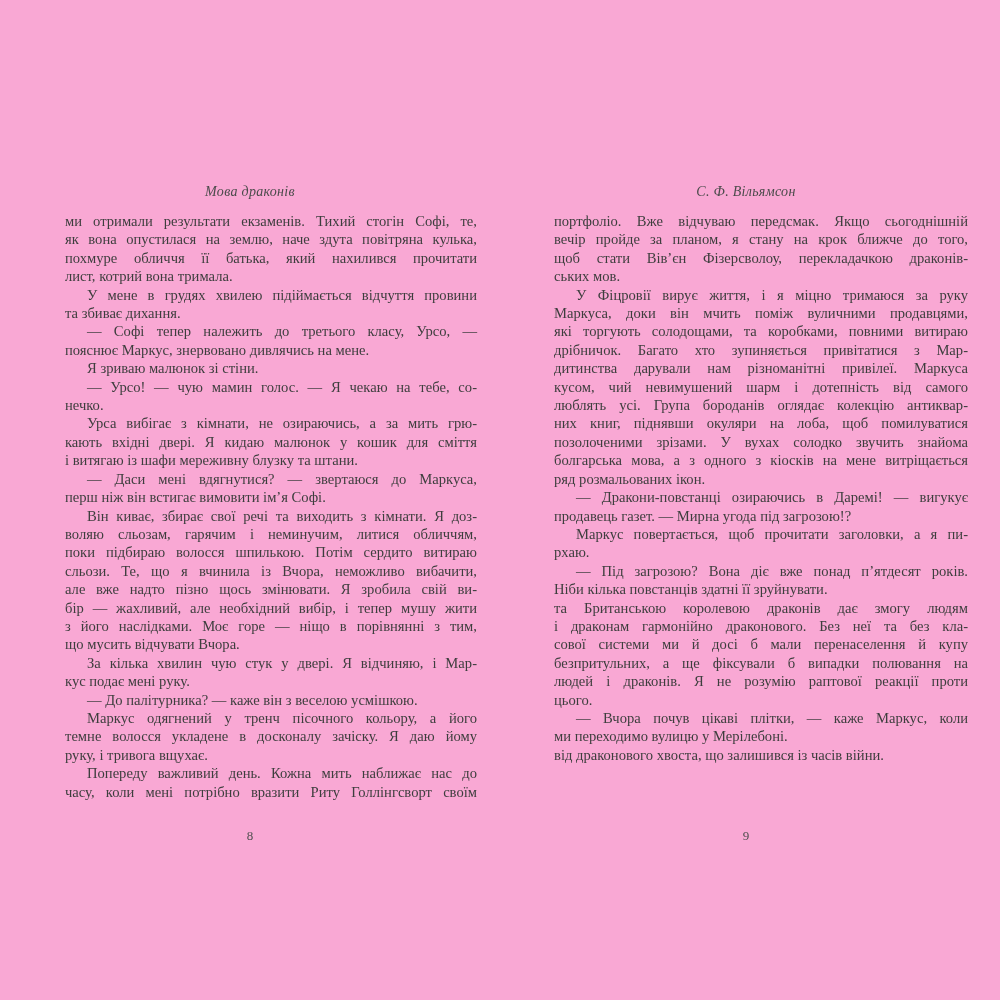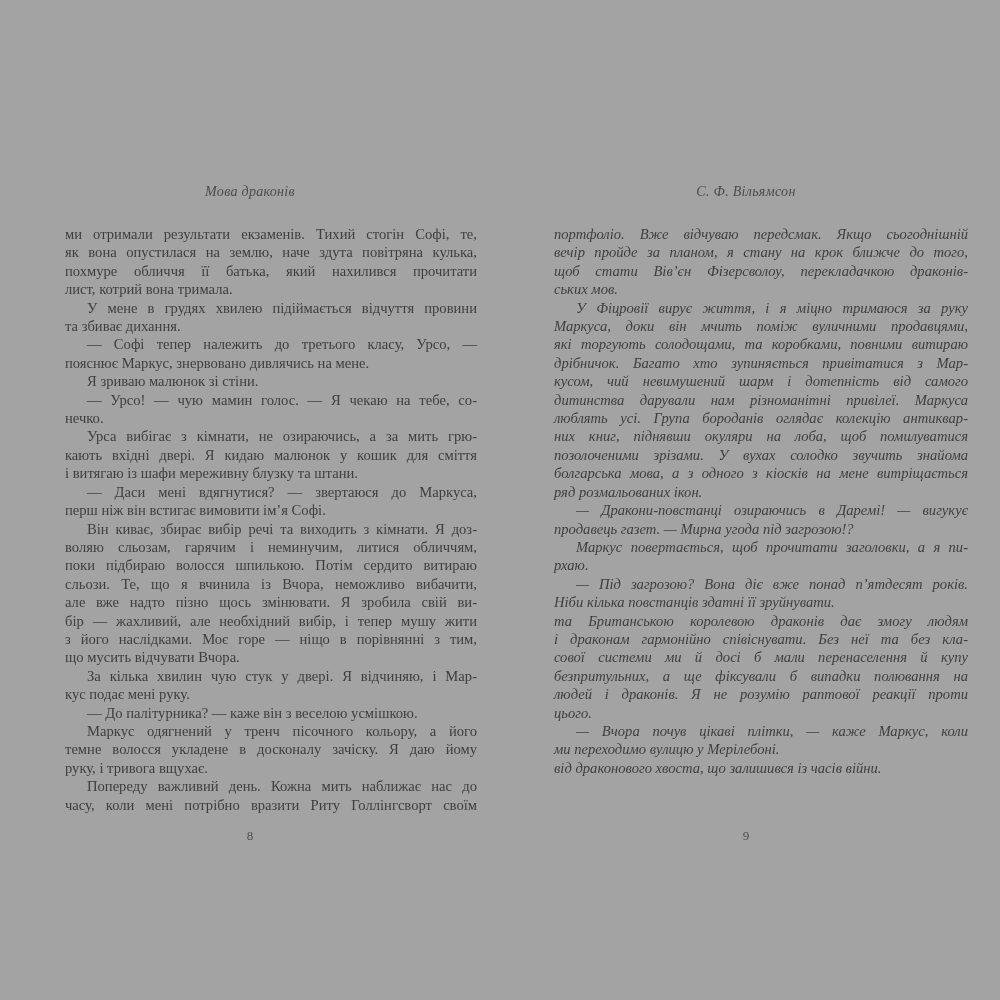--- a/index.html
+++ b/index.html
@@ -4,21 +4,21 @@
 <style>
   html, body {
     margin: 0;
     padding: 0;
     background: #ffffff;
   }
   #spread {
     position: relative;
     width: 1000px;
     height: 1000px;
-    background: #a3a3a3;
+    background: #f9a8d4;
     overflow: hidden;
     font-family: "Liberation Serif", "DejaVu Serif", serif;
   }
   .page {
     position: absolute;
     top: 183px;
     width: 500px;
     height: 700px;
   }
   .page.left  { left: 0; }
@@ -27,25 +27,25 @@
     width: 100%;
     height: 18px;
     text-align: center;
     font-style: italic;
     font-size: 14px;
     line-height: 18px;
     color: #4b4b4b;
     letter-spacing: 0.3px;
   }
   .page-body {
-    margin-top: 24px;
+    margin-top: 11px;
     color: #3e3e3e;
   }
   .page.left  .page-body { margin-left: 65px; width: 412px; }
-  .page.right .page-body { margin-left: 58px; width: 414px; font-style: italic; }
+  .page.right .page-body { margin-left: 58px; width: 414px; }
   .line {
     font-size: 14.6px;
     line-height: 18.4px;
     text-align: justify;
     text-align-last: justify;
     white-space: normal;
   }
   .line.last {
     text-align-last: left;
   }
@@ -79,21 +79,21 @@
         <div class="line indent">— Софі тепер належить до третього класу, Урсо, —</div>
         <div class="line last">пояснює Маркус, знервовано дивлячись на мене.</div>
         <div class="line indent last">Я зриваю малюнок зі стіни.</div>
         <div class="line indent">— Урсо! — чую мамин голос. — Я чекаю на тебе, со-</div>
         <div class="line last">нечко.</div>
         <div class="line indent">Урса вибігає з кімнати, не озираючись, а за мить грю-</div>
         <div class="line">кають вхідні двері. Я кидаю малюнок у кошик для сміття</div>
         <div class="line last">і витягаю із шафи мереживну блузку та штани.</div>
         <div class="line indent">— Даси мені вдягнутися? — звертаюся до Маркуса,</div>
         <div class="line last">перш ніж він встигає вимовити ім’я Софі.</div>
-        <div class="line indent">Він киває, збирає вибір речі та виходить з кімнати. Я доз-</div>
+        <div class="line indent">Він киває, збирає свої речі та виходить з кімнати. Я доз-</div>
         <div class="line">воляю сльозам, гарячим і неминучим, литися обличчям,</div>
         <div class="line">поки підбираю волосся шпилькою. Потім сердито витираю</div>
         <div class="line">сльози. Те, що я вчинила із Вчора, неможливо вибачити,</div>
         <div class="line">але вже надто пізно щось змінювати. Я зробила свій ви-</div>
         <div class="line">бір — жахливий, але необхідний вибір, і тепер мушу жити</div>
         <div class="line">з його наслідками. Моє горе — ніщо в порівнянні з тим,</div>
         <div class="line last">що мусить відчувати Вчора.</div>
         <div class="line indent">За кілька хвилин чую стук у двері. Я відчиняю, і Мар-</div>
         <div class="line last">кус подає мені руку.</div>
         <div class="line indent last">— До палітурника? — каже він з веселою усмішкою.</div>
@@ -110,35 +110,35 @@
     <div class="running-header">С. Ф. Вільямсон</div>
     <div class="page-body">
         <div class="line">портфоліо. Вже відчуваю передсмак. Якщо сьогоднішній</div>
         <div class="line">вечір пройде за планом, я стану на крок ближче до того,</div>
         <div class="line">щоб стати Вів’єн Фізерсволоу, перекладачкою драконів-</div>
         <div class="line last">ських мов.</div>
         <div class="line indent">У Фіцровії вирує життя, і я міцно тримаюся за руку</div>
         <div class="line">Маркуса, доки він мчить поміж вуличними продавцями,</div>
         <div class="line">які торгують солодощами, та коробками, повними витираю</div>
         <div class="line">дрібничок. Багато хто зупиняється привітатися з Мар-</div>
+        <div class="line">дитинства дарували нам різноманітні привілеї. Маркуса</div>
         <div class="line">кусом, чий невимушений шарм і дотепність від самого</div>
-        <div class="line">дитинства дарували нам різноманітні привілеї. Маркуса</div>
         <div class="line">люблять усі. Група бороданів оглядає колекцію антиквар-</div>
         <div class="line">них книг, піднявши окуляри на лоба, щоб помилуватися</div>
         <div class="line">позолоченими зрізами. У вухах солодко звучить знайома</div>
         <div class="line">болгарська мова, а з одного з кіосків на мене витріщається</div>
         <div class="line last">ряд розмальованих ікон.</div>
         <div class="line indent">— Дракони-повстанці озираючись в Даремі! — вигукує</div>
         <div class="line last">продавець газет. — Мирна угода під загрозою!?</div>
         <div class="line indent">Маркус повертається, щоб прочитати заголовки, а я пи-</div>
         <div class="line last">рхаю.</div>
         <div class="line indent">— Під загрозою? Вона діє вже понад п’ятдесят років.</div>
         <div class="line last">Ніби кілька повстанців здатні її зруйнувати.</div>
         <div class="line">та Британською королевою драконів дає змогу людям</div>
-        <div class="line">і драконам гармонійно співіснувати. Без неї та без кла-</div>
+        <div class="line">і драконам гармонійно драконового. Без неї та без кла-</div>
         <div class="line">сової системи ми й досі б мали перенаселення й купу</div>
         <div class="line">безпритульних, а ще фіксували б випадки полювання на</div>
         <div class="line">людей і драконів. Я не розумію раптової реакції проти</div>
         <div class="line last">цього.</div>
         <div class="line indent">— Вчора почув цікаві плітки, — каже Маркус, коли</div>
         <div class="line last">ми переходимо вулицю у Мерілебоні.</div>
         <div class="line last">від драконового хвоста, що залишився із часів війни.</div>
       </div>
     <div class="page-number">9</div>
   </div>

